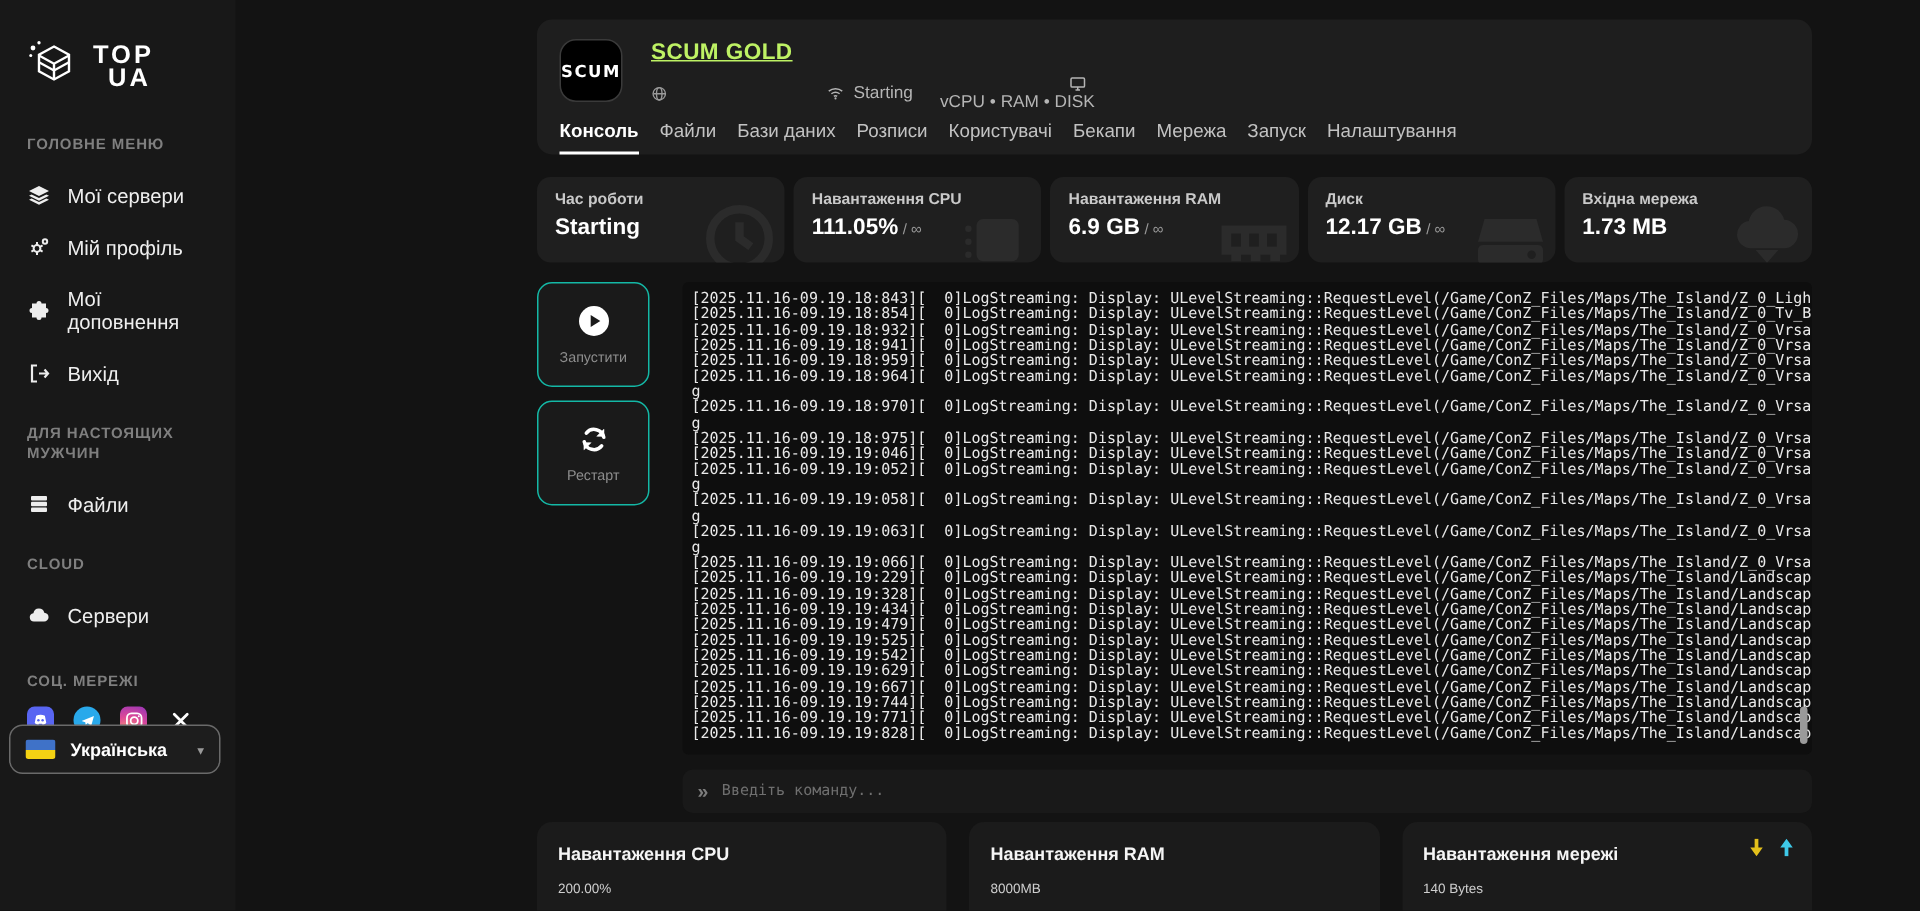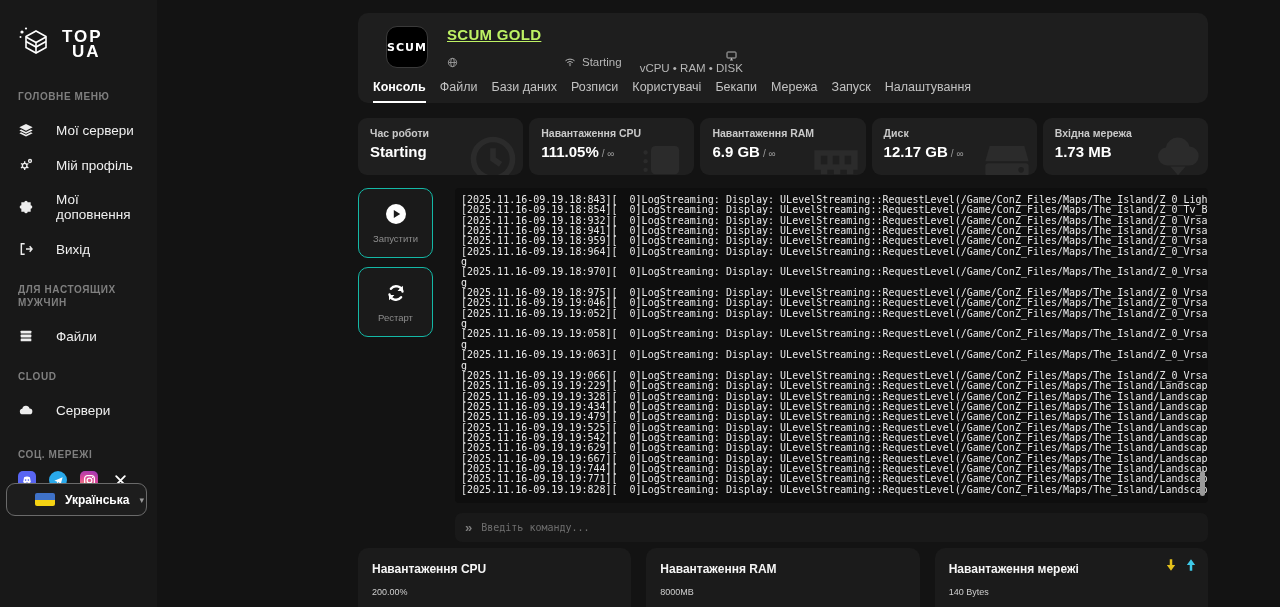--- a/index.html
+++ b/index.html
@@ -10,44 +10,44 @@
     font-family:"Liberation Sans", sans-serif;
   }
   
   .sidebar { position:absolute; left:0; top:0; width:157px; height:607px; background:#181818; }
   .logo { display:flex; align-items:center; gap:6px; margin:24px 0 0 16px; }
   .logo svg { width:40px; height:40px; }
   .logo-text { line-height:15px; font-weight:bold; font-size:17px; letter-spacing:2px; color:#fff; }
   .logo-text .l2 { padding-left:10px; display:block; }
   .side-section { margin:26px 18px 0 18px; }
   .side-title { font-size:10px; font-weight:bold; color:#7f7f7f; letter-spacing:.6px; line-height:13px; }
-  .side-item { display:flex; align-items:center; gap:22px; margin-top:19px; color:#efefef; font-size:13.5px; cursor:pointer; }
+  .side-item { display:flex; align-items:center; gap:11px; margin-top:19px; color:#efefef; font-size:13.5px; cursor:pointer; }
   .side-item svg { width:16px; height:16px; flex:0 0 16px; }
   .socials { display:flex; align-items:center; gap:13px; margin-top:10px; }
   .soc { width:18px; height:18px; border-radius:5px; display:flex; align-items:center; justify-content:center; cursor:pointer; }
   .soc svg { width:18px; height:18px; }
   .soc.discord { background:#5865F2; border-radius:5px; }
   .soc.discord svg { width:14px; height:14px; }
   .soc.telegram { background:#29A9EB; border-radius:50%; }
   .soc.telegram svg { width:11px; height:11px; }
   .soc.instagram { background:radial-gradient(circle at 30% 110%, #fdc468 0%, #df4996 55%, #9b36b7 95%); }
   .soc.instagram svg { width:13px; height:13px; }
   .soc.x svg { width:13px; height:13px; }
   .lang { position:absolute; left:6px; top:483px; width:141px; height:33px;
           border:1px solid #6a6a6a; border-radius:9px; background:#1d1d1d;
-          display:flex; align-items:center; gap:10px; padding:0 28px; cursor:pointer; }
+          display:flex; align-items:center; gap:10px; padding:0 10px; cursor:pointer; }
   .flag { width:20px; height:13px; border-radius:2px; overflow:hidden; flex:0 0 20px; }
   .flag .b { height:50%; background:#3f72c8; } .flag .y { height:50%; background:#f4d213; }
   .lang-label { font-size:12px; font-weight:bold; color:#fff; flex:1; }
   .lang-caret { color:#9a9a9a; font-size:9px; }
   
   .header-card { position:absolute; left:358px; top:13px; width:850px; height:90px; background:#1e1e1e; border-radius:10px; padding:13px 15px 0 15px; }
   .header-top { display:flex; }
   .server-logo { width:42px; height:42px; background:#000; border:1px solid #3a3a3a; border-radius:11px;
-                 display:flex; align-items:center; justify-content:center;margin-left:13px; }
+                 display:flex; align-items:center; justify-content:center; }
   .server-logo span { color:#fff; font-weight:bold; font-size:11px; letter-spacing:1px;
                       font-family:"DejaVu Sans", sans-serif; }
   .header-info { margin-left:19px; }
   .server-name { font-size:15px; font-weight:bold; color:#bef264; letter-spacing:.3px;text-decoration:underline; }
   .meta-row { display:flex; align-items:center; margin-top:7px; color:#b5b5b5; font-size:11.5px; }
   .meta-row svg { margin-right:5px; }
   .meta-status { margin-left:100px; display:flex; align-items:center; }
   .meta-res { margin-left:18px; display:flex; align-items:flex-end;flex-direction:column; }
   .tabs { position:absolute; left:15px; bottom:0; display:flex; gap:14px; font-size:12.5px; color:#c2c2c2; }
   .tab { padding-bottom:7px; cursor:pointer; }

